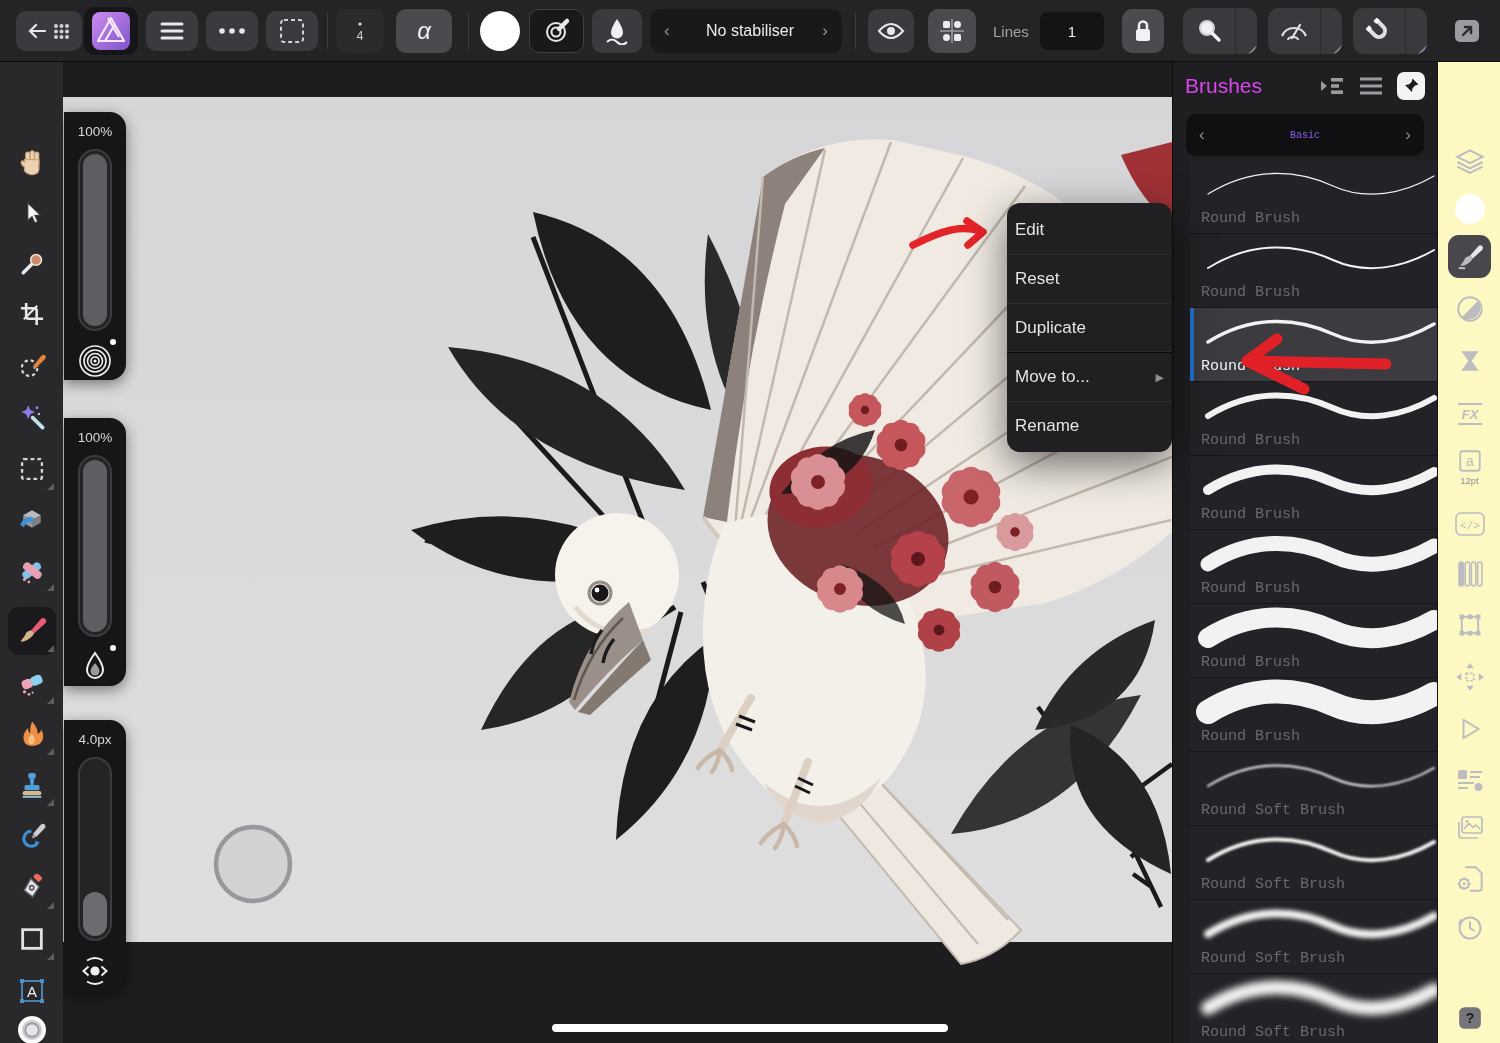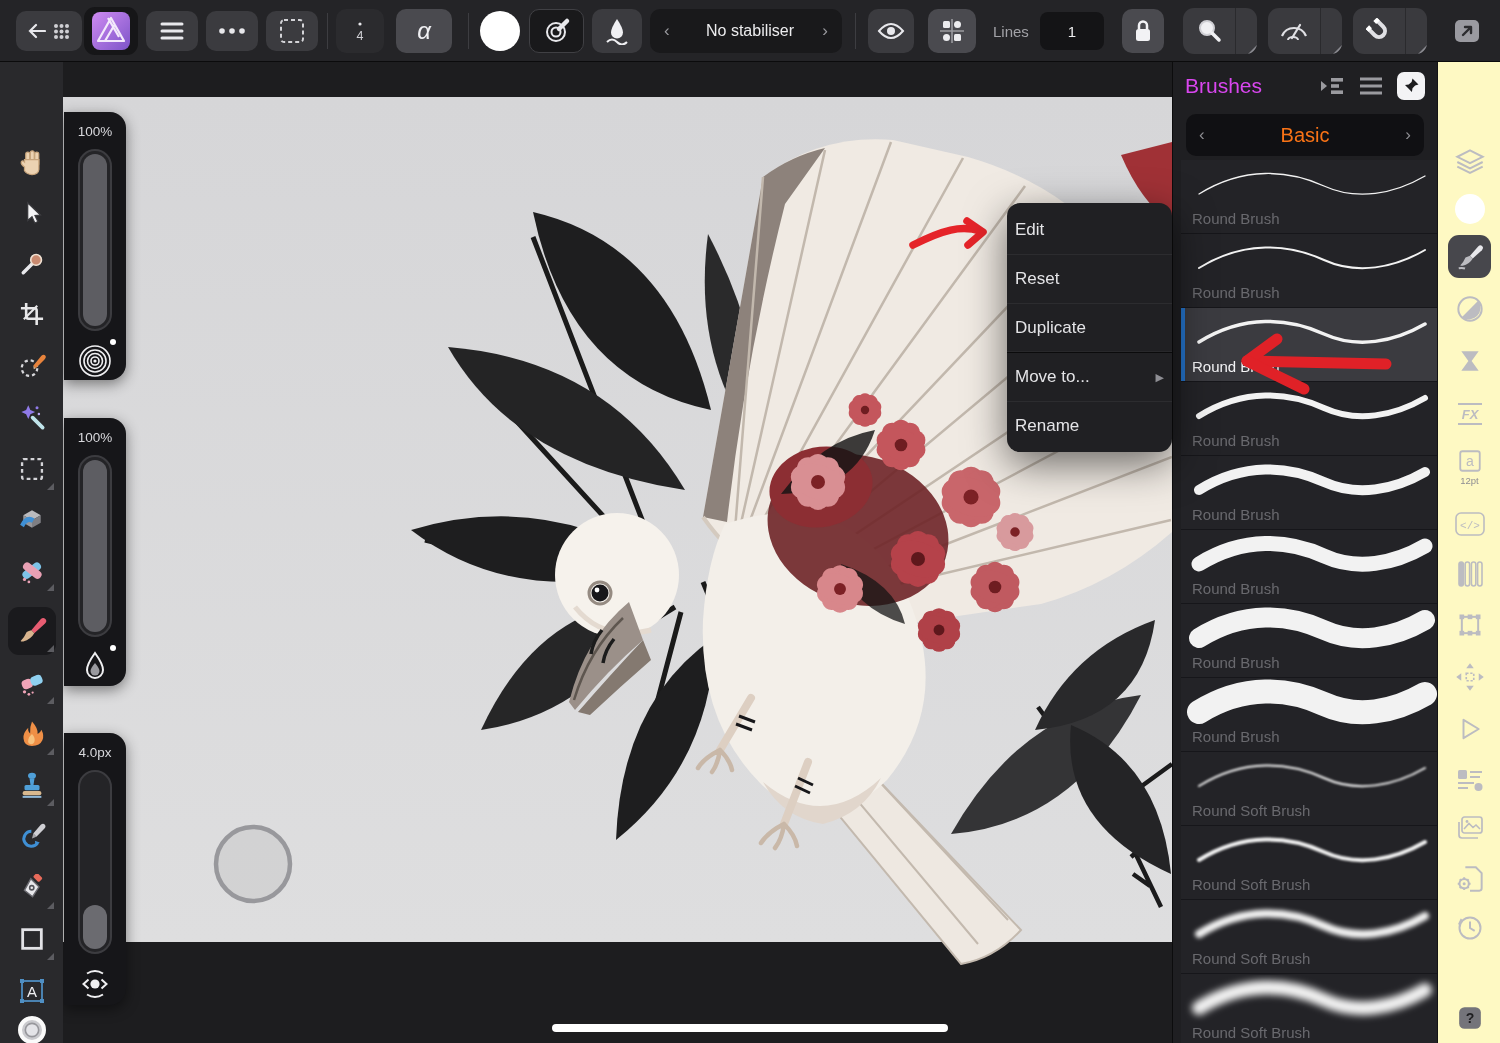--- a/index.html
+++ b/index.html
@@ -50,22 +50,22 @@
   .ctx .sub { color:#8e8e94; font-size:11px; }
 
   
   .bpanel { position:absolute; left:1172px; top:62px; width:265px; height:981px; background:#1f1f22; z-index:20; border-left:1px solid #0c0c0d; overflow:hidden; }
   .bp-head { position:relative; height:48px; display:flex; align-items:center; padding:0 12px; }
   .bp-title { color:#d946ef; font-size:21px; flex:1; }
   .bp-icons { display:flex; align-items:center; gap:14px; }
   .pin-btn { width:28px; height:28px; background:#f3f3f5; border-radius:7px; display:flex; align-items:center; justify-content:center; }
   .cat-bar { position:relative; margin:4px 13px 0; height:42px; background:#101013; border-radius:10px; display:flex; align-items:center; justify-content:space-between; padding:0 13px; }
   .cat-bar .chev { color:#8e8e93; font-size:17px; }
-  .cat-bar .cat { color:#f97316; font-size:20px; }
-  .blist { position:absolute; left:8px; top:98px; width:265px; bottom:0; overflow:hidden; }
+  .cat-bar .cat { color:#8b5cf6; font-size:10px;font-family:Liberation Mono, monospace; }
+  .blist { position:absolute; left:17px; top:98px; width:265px; bottom:0; overflow:hidden;font-family:Liberation Mono, monospace; }
   .brow { position:relative; height:74px; background:#232327; border-bottom:1px solid #16161a; }
   .brow.sel { background:#3b3b40; }
   .brow .stripe { position:absolute; left:0; top:0; width:4px; height:100%; background:#2472c8; }
   .brow .bname { position:absolute; left:11px; bottom:6px; font-size:15px; color:#69696e; }
   .brow.sel .bname { color:#f4f4f6; }
   .brow svg { position:absolute; left:8px; top:2px; overflow:visible; }
   .arrow2 { position:absolute; left:0px; top:263px; z-index:5; }
 
   
   .erail { position:absolute; left:1437px; top:62px; width:84px; height:981px; background:#fef9c3; border-left:1px solid #131315; z-index:25; }
@@ -593,21 +593,21 @@
       </div>
     <div class="picon">
       <div class="dot"></div>
       <svg width="36" height="36" viewBox="0 0 36 36">
           <path d="M18,4 Q26,15 26,21 a8,8 0 0 1 -16,0 Q10,15 18,4 Z" fill="none" stroke="#f0f0f2" stroke-width="2"></path>
           <path d="M18,14 Q22.5,19.5 22.5,22 a4.5,4.5 0 0 1 -9,0 Q13.5,19.5 18,14 Z" fill="#9a9a9f"></path>
         </svg>
     </div>
   </div>
 
-  <div class="pod" style="left:64px;top:720px;height:272px;margin-top:13px;">
+  <div class="pod" style="left:64px;top:720px;height:272px;">
     <span class="pval">4.0px</span>
     <div class="track" style="height:184px;">
         <div class="fill" style="height:44px;background:#6b6b70;"></div>
       </div>
     <div class="picon">
       <svg width="36" height="36" viewBox="0 0 36 36">
           <g fill="none" stroke="#f0f0f2" stroke-width="2">
             <path d="M10,7.5 Q18,2.5 26,7.5"></path>
             <path d="M10,28.5 Q18,33.5 26,28.5"></path>
             <path d="M11.5,13.5 L6.5,18 L11.5,22.5"></path>

